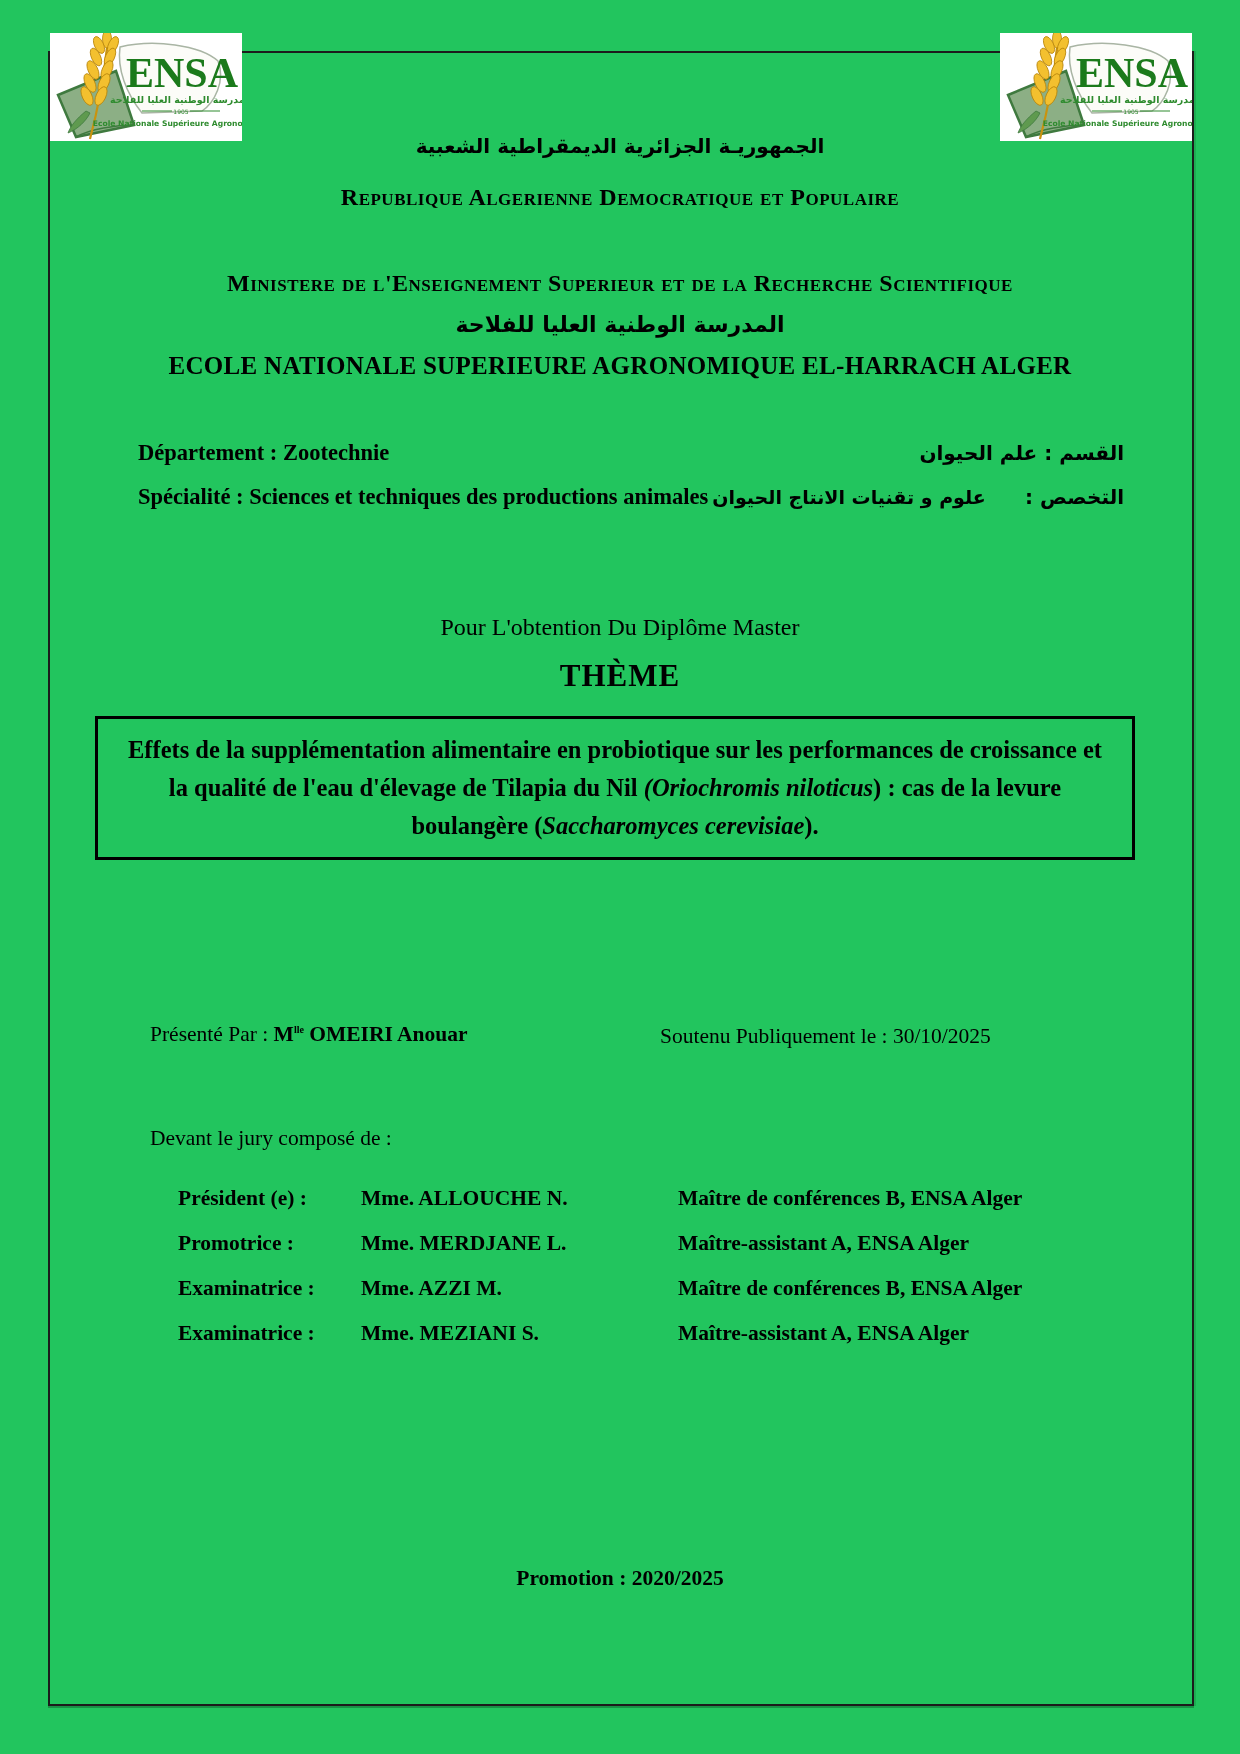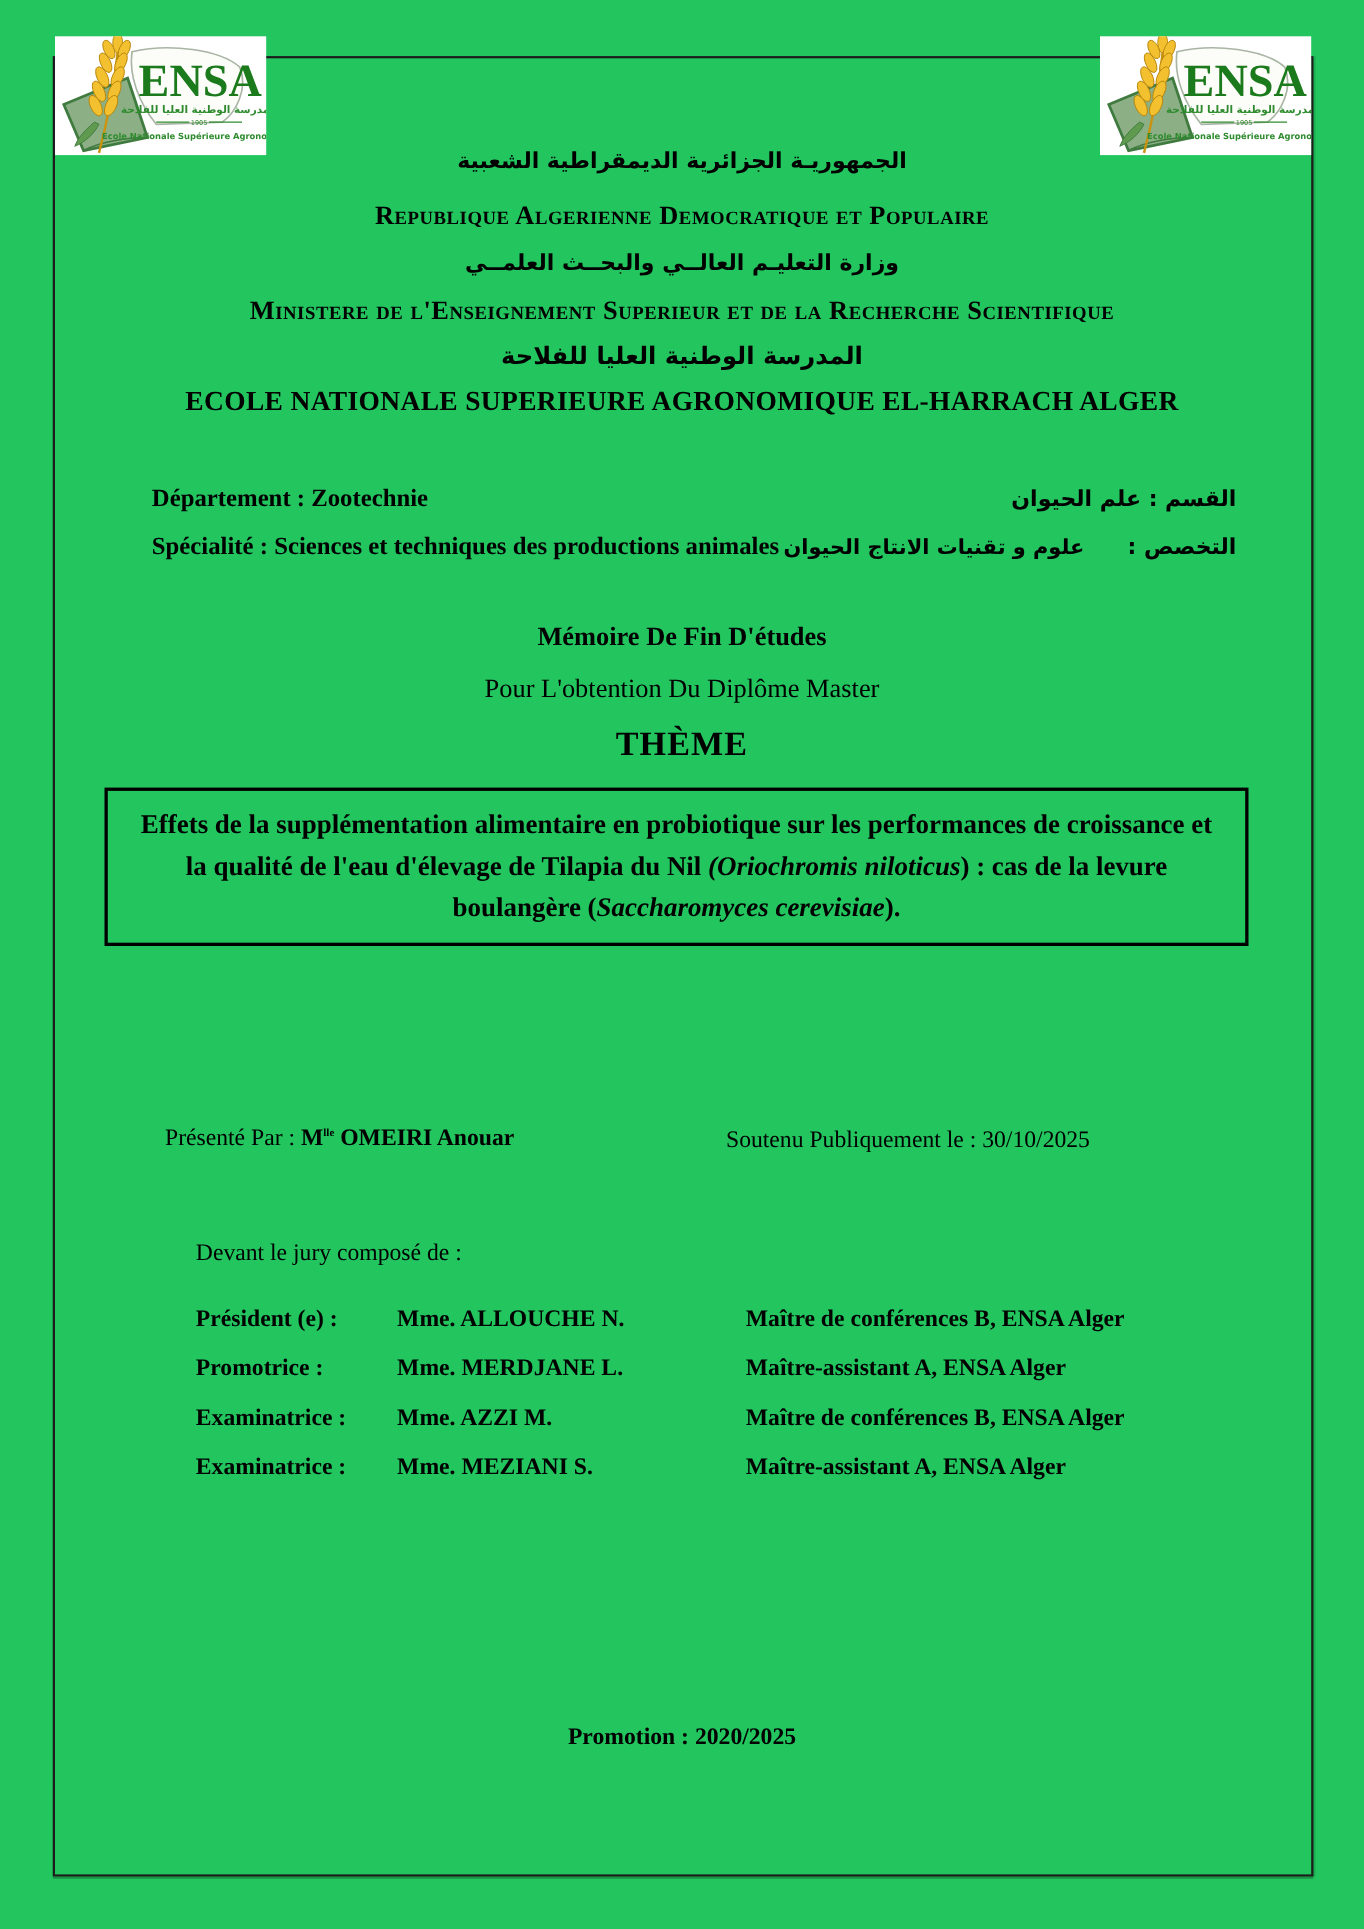--- a/index.html
+++ b/index.html
@@ -125,61 +125,59 @@
       <line x1="140" y1="78" x2="170" y2="78" stroke="#2e8b2e" stroke-width="1"></line>
       <text x="131" y="81" font-family="'DejaVu Sans',sans-serif" font-size="6" fill="#2e8b2e" text-anchor="middle">1905</text>
       <text x="131" y="93" font-family="'DejaVu Sans',sans-serif" font-weight="bold" font-size="7.6" fill="#2e8b2e" text-anchor="middle">Ecole Nationale Supérieure Agronomique</text>
     </svg>
   </div>
 
   <div class="abs center-line ar ar-big" style="top:134px;" dir="rtl">الجمهوريـة الجزائرية الديمقراطية الشعبية</div>
 
   <div class="abs center-line smallcaps" style="top:184px;">Republique Algerienne Democratique et Populaire</div>
 
-  <div class="abs center-line ar ar-big" style="top:226px;" dir="rtl">وزارة التعليـم العالــي والبحــث العلمــي</div>
 
   <div class="abs center-line smallcaps" style="top:270px;">Ministere de l'Enseignement Superieur et de la Recherche Scientifique</div>
 
   <div class="abs center-line ar" style="top:312px;font-size:22px;" dir="rtl">المدرسة الوطنية العليا للفلاحة</div>
 
   <div class="abs center-line school-fr" style="top:352px;">ECOLE NATIONALE SUPERIEURE AGRONOMIQUE EL-HARRACH ALGER</div>
 
   <div class="abs dept-row" style="top:440px;">
     <span class="dept-fr">Département : Zootechnie</span>
     <span class="dept-ar">القسم :  علم الحيوان</span>
   </div>
 
   <div class="abs dept-row" style="top:484px;">
     <span>
       <span class="dept-fr">Spécialité : Sciences et techniques des productions animales</span>
       <span class="spec-ar-inline">علوم و تقنيات الانتاج الحيوان</span>
     </span>
     <span class="dept-ar">التخصص :</span>
   </div>
 
-  <div class="abs center-line memoire-title" style="top:566px;">Mémoire De Fin D'études</div>
 
   <div class="abs center-line memoire-sub" style="top:614px;">Pour L'obtention Du Diplôme Master</div>
 
   <div class="abs center-line theme-label" style="top:658px;">THÈME</div>
 
   <div class="abs theme-box">
     <div class="theme-text">
       <span>Effets de la supplémentation alimentaire en probiotique sur les performances de croissance et la qualité de l'eau d'élevage de Tilapia du Nil </span><span class="it">(Oriochromis niloticus</span><span>) : cas de la levure boulangère (</span><span class="it">Saccharomyces cerevisiae</span><span>).</span>
     </div>
   </div>
 
   <div class="abs presente-row" style="top:1022px;">
     <span class="presente-left">
       <span>Présenté Par :  </span><b><span>M</span><sup>lle</sup><span> OMEIRI Anouar</span></b>
     </span>
     <span class="presente-right">Soutenu Publiquement le : 30/10/2025</span>
   </div>
 
-  <div class="abs jury-intro" style="top:1126px;margin-left:28px;">Devant le jury composé de :</div>
+  <div class="abs jury-intro" style="top:1126px;">Devant le jury composé de :</div>
 
   <div class="abs jury-row" style="top:1186px;">
     <span class="jury-role">Président (e) :</span>
     <span class="jury-name">Mme. ALLOUCHE N.</span>
     <span class="jury-title">Maître de conférences B, ENSA Alger</span>
   </div>
   <div class="abs jury-row" style="top:1231px;">
     <span class="jury-role">Promotrice :</span>
     <span class="jury-name">Mme. MERDJANE L.</span>
     <span class="jury-title">Maître-assistant A, ENSA Alger</span>

